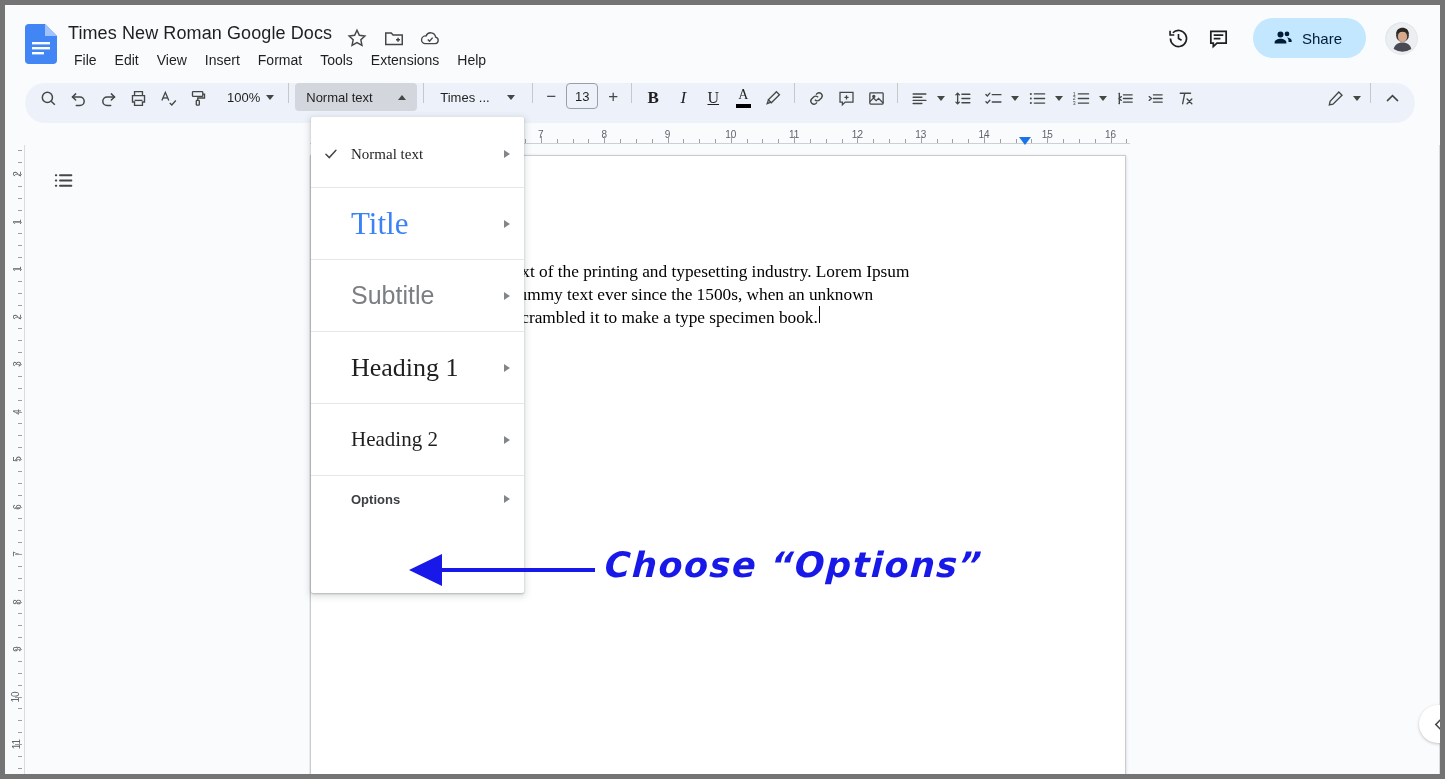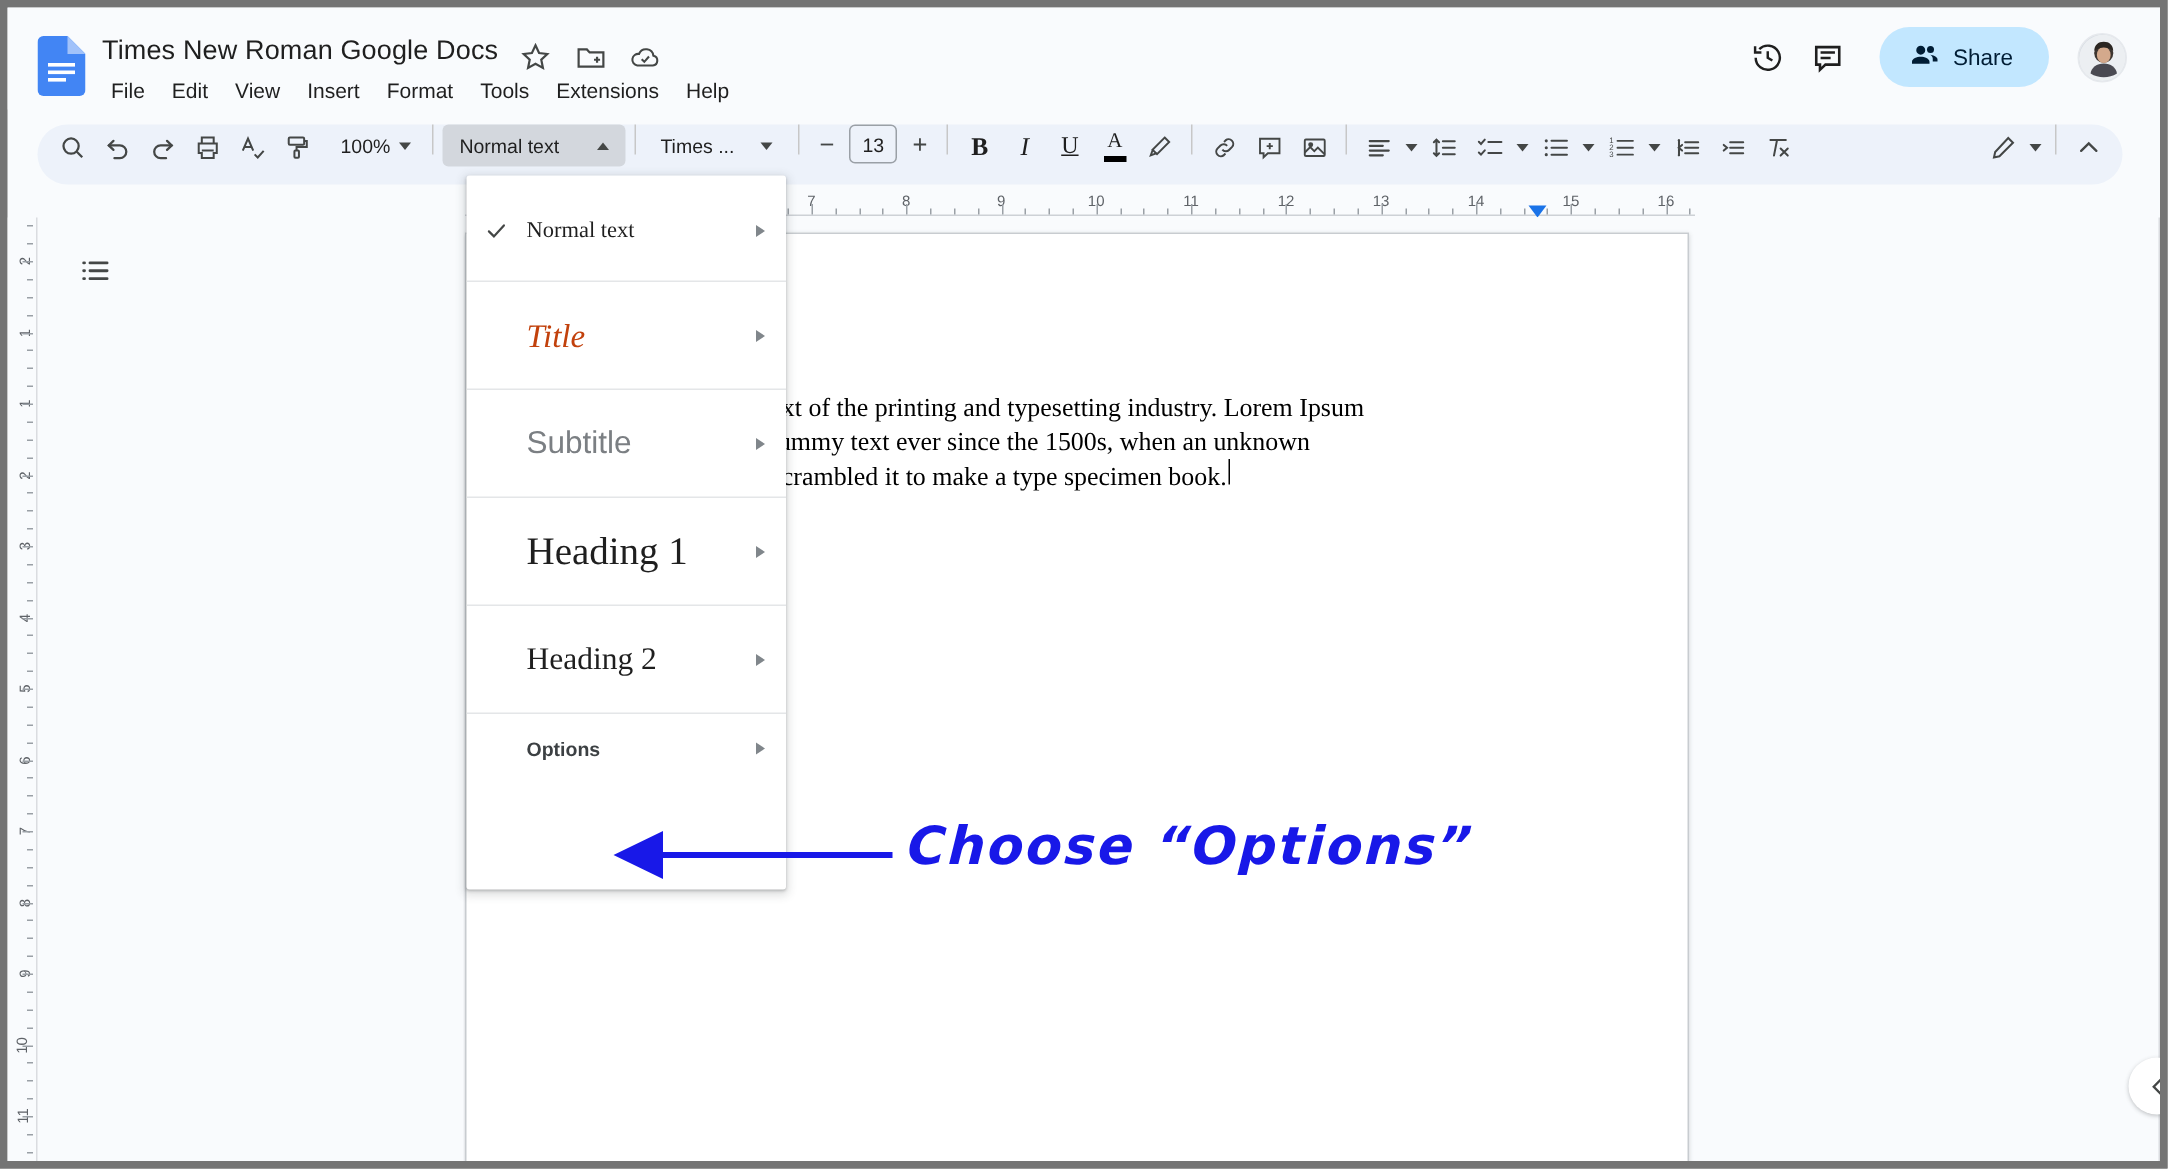--- a/index.html
+++ b/index.html
@@ -276,23 +276,23 @@
     transform: translateY(-50%);
     width: 0; height: 0;
     border-top: 4.5px solid transparent;
     border-bottom: 4.5px solid transparent;
     border-left: 6px solid #80868b;
   }
   .sm-label { white-space: nowrap; }
   .sm-normal  { height: 67px; }
   .sm-normal  .sm-label { font-family: "Liberation Serif", serif; font-size: 15px; color: #1f1f1f; }
   .sm-title   { height: 72px; }
-  .sm-title   .sm-label { font-family: "Liberation Serif", serif; font-size: 22px; color: #c2410c; font-style: italic; }
+  .sm-title   .sm-label { font-family: "Liberation Serif", serif; font-size: 31px; color: #3b82f6; }
   .sm-sub     { height: 72px; }
-  .sm-sub     .sm-label { font-family: "Liberation Sans", sans-serif; font-size: 21px; color: #7b7f83; font-weight: 300; }
+  .sm-sub     .sm-label { font-family: "Liberation Sans", sans-serif; font-size: 25px; color: #7b7f83; font-weight: 300; }
   .sm-h1      { height: 72px; }
   .sm-h1      .sm-label { font-family: "Liberation Serif", serif; font-size: 26px; color: #1f1f1f; }
   .sm-h2      { height: 72px; }
   .sm-h2      .sm-label { font-family: "Liberation Serif", serif; font-size: 21px; color: #1f1f1f; }
   .sm-h3      { height: 71px; }
   .sm-h3      .sm-label { font-family: "Liberation Serif", serif; font-size: 17px; color: #5f6368; }
   .sm-opt     { height: 46px; }
   .sm-opt     .sm-label { font-family: "Liberation Sans", sans-serif; font-size: 13px; color: #3c4043; font-weight: bold; }
 
   

